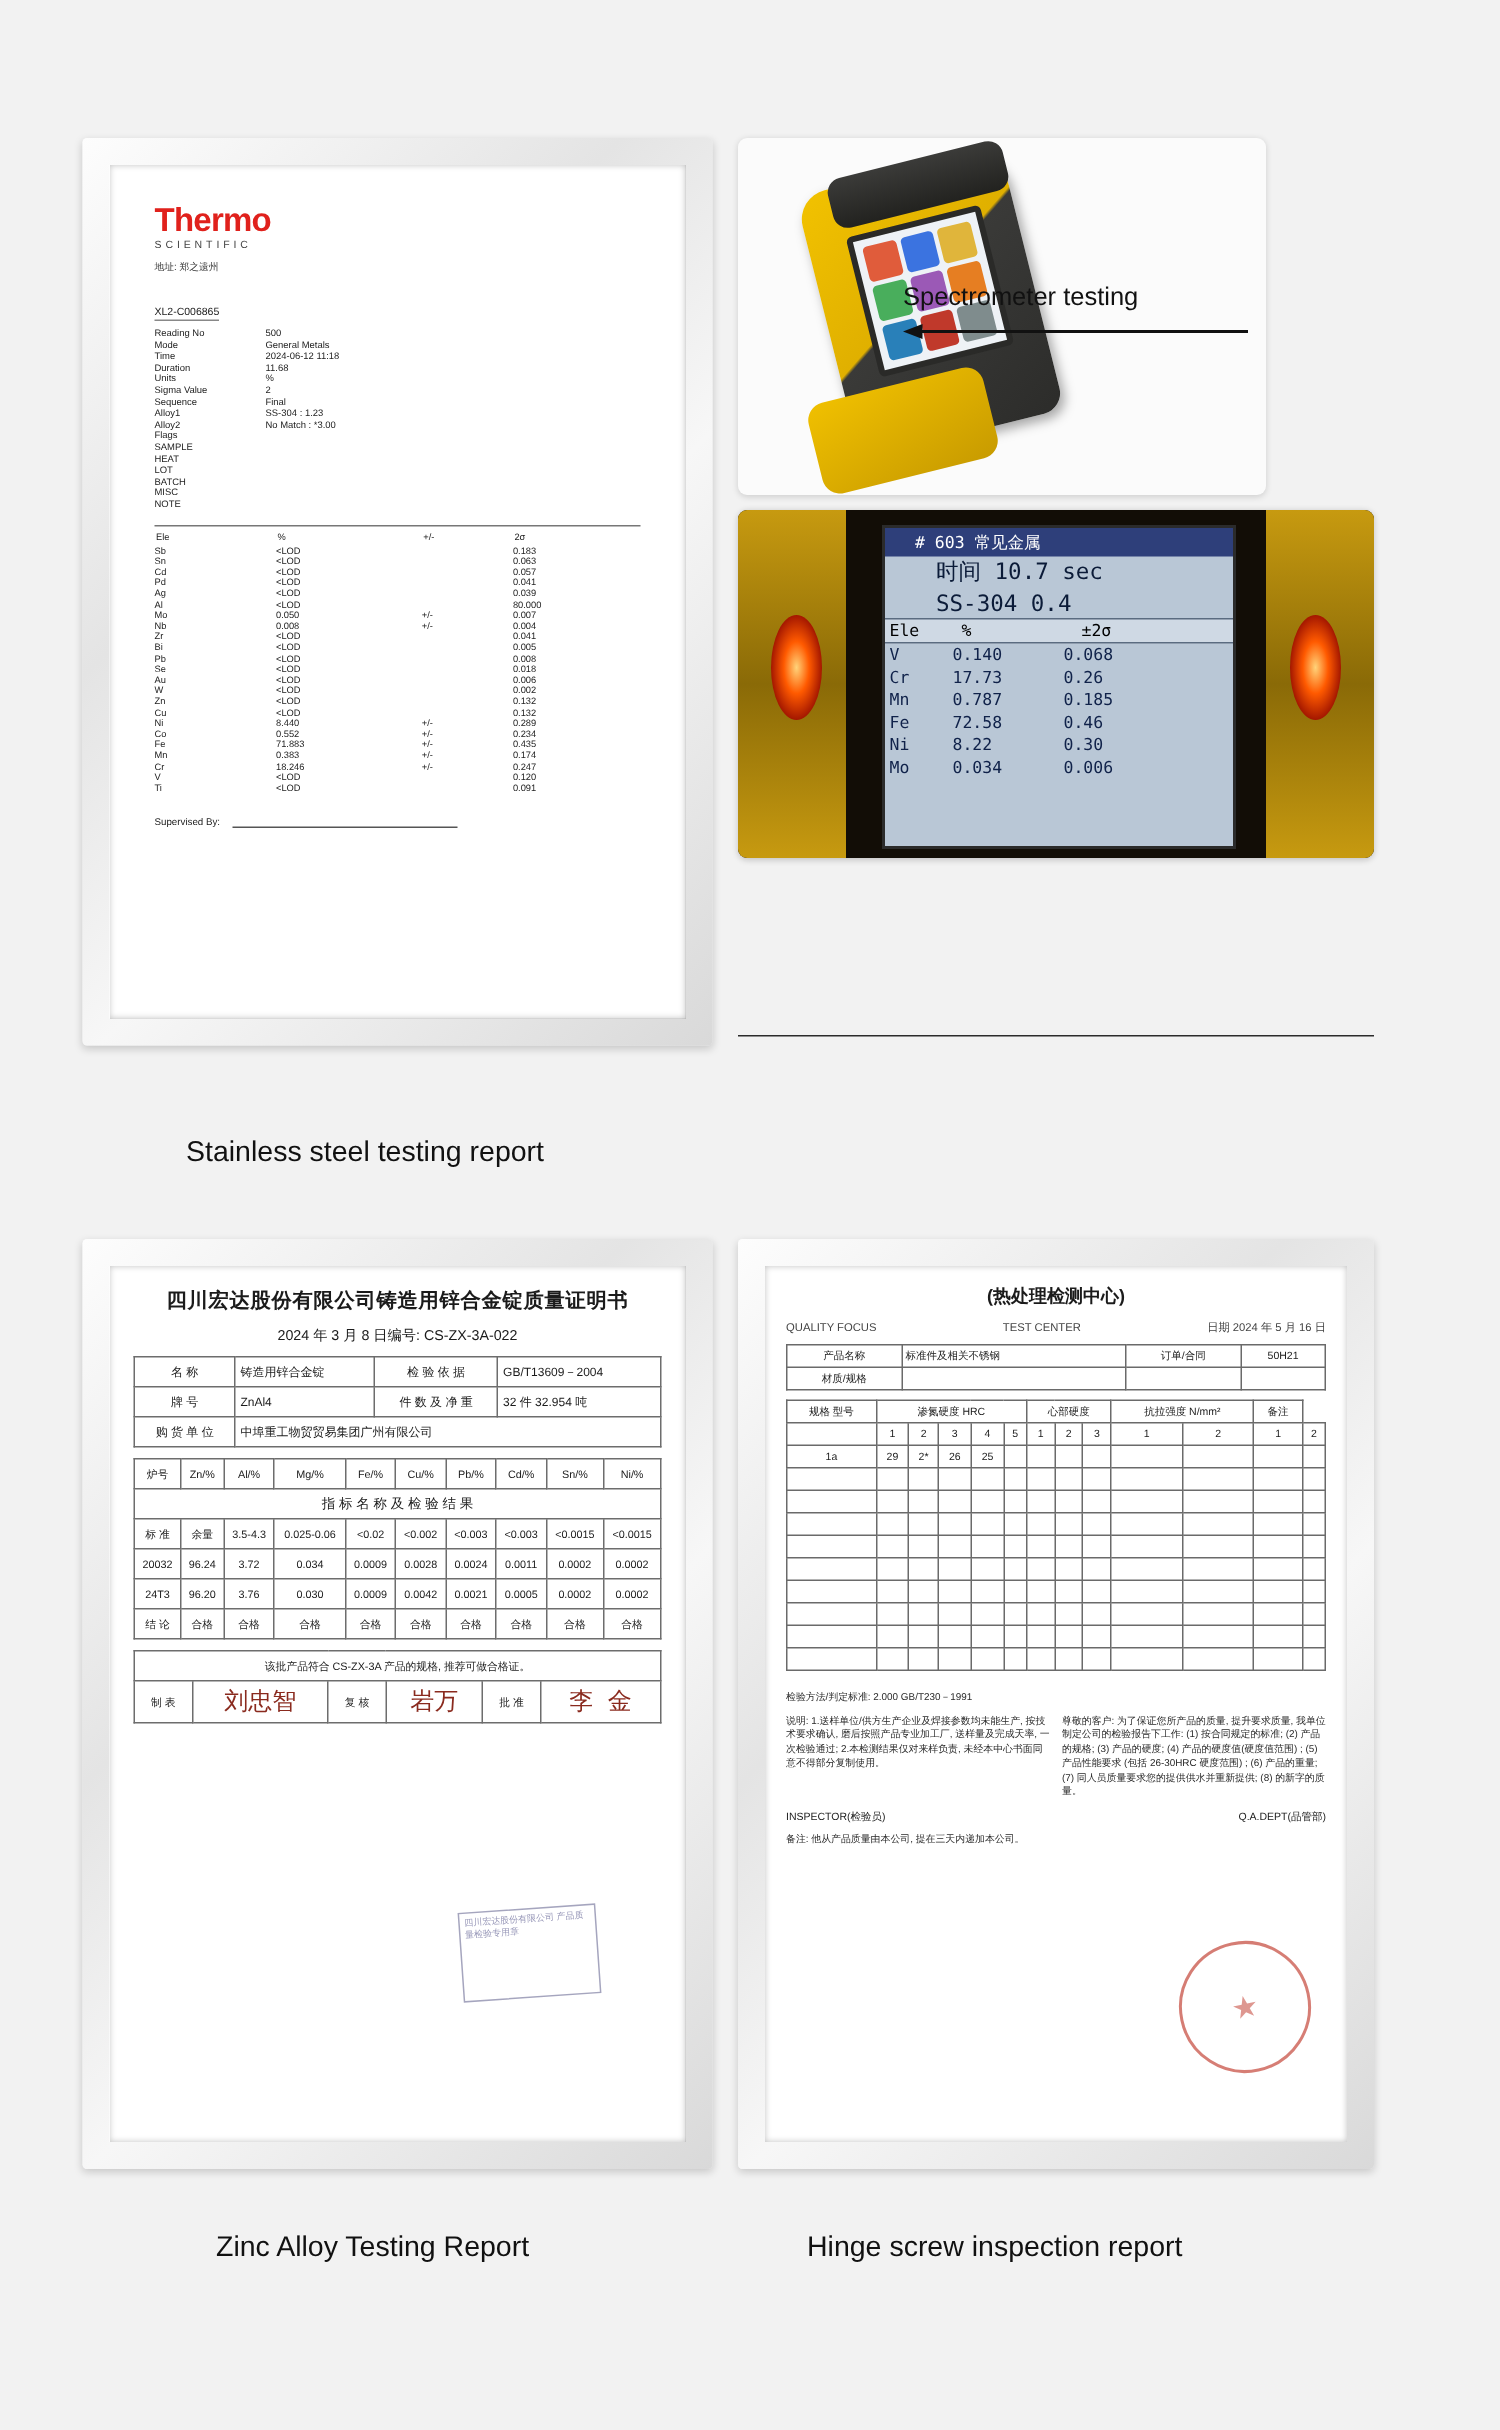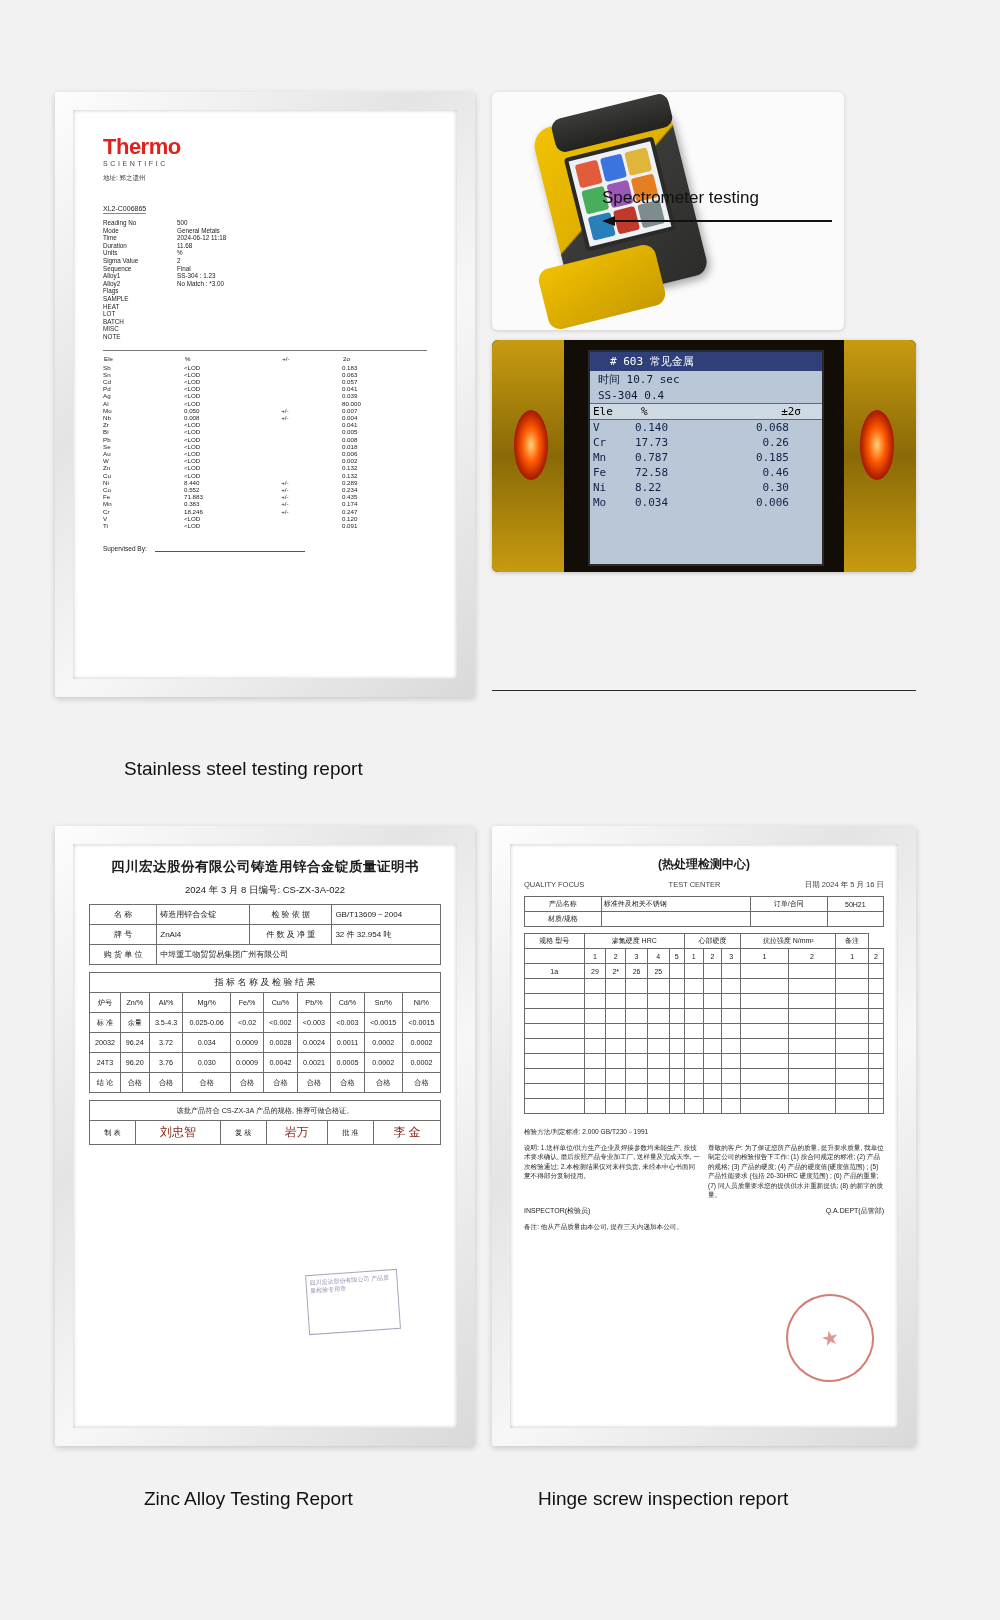--- a/index.html
+++ b/index.html
@@ -76,46 +76,46 @@
   
   #photo-bottom{left:492px;top:340px;width:424px;height:232px;border-radius:6px;overflow:hidden;position:absolute;
     background:#120d06;box-shadow:0 1px 4px rgba(0,0,0,.2);}
   .dev-side{position:absolute;top:0;bottom:0;width:72px;background:linear-gradient(180deg,#c79a10,#8a6a07 50%,#c79a10);}
   .dev-left{left:0;} .dev-right{right:0;}
   .glow{position:absolute;width:34px;height:70px;border-radius:50%;background:radial-gradient(ellipse at center,#ffd37a 0%,#ff5a00 35%,#a51800 70%,rgba(60,0,0,0) 100%);}
   .glow.l{left:22px;top:70px;}
   .glow.r{right:22px;top:70px;}
   .dev-screen{position:absolute;left:96px;top:10px;width:232px;height:212px;background:#b9c7d6;border:2px solid #2b2b2b;}
   .scr-title{background:#2e3f7a;color:#fff;font-size:11px;padding:2px 20px;font-family:"DejaVu Sans Mono",monospace;}
-  .scr-row{font-size:11px;color:#0b1b38;font-family:"DejaVu Sans Mono",monospace;padding:1px 8px;}
+  .scr-row{font-size:15px;color:#0b1b38;font-family:"DejaVu Sans Mono",monospace;padding:1px 18px;margin-left:16px;}
   .scr-tabhead{display:flex;font-size:11px;font-family:"DejaVu Sans Mono",monospace;background:#cfd9e4;border-top:1px solid #5a6b80;border-bottom:1px solid #5a6b80;}
   .scr-tabhead div{padding:1px 3px;}
   .scr-line{display:flex;font-size:11px;font-family:"DejaVu Sans Mono",monospace;color:#10224a;padding:1px 3px;}
-  .sc1{width:42px;} .sc2{width:74px;} .sc3{width:80px;text-align:right;}
+  .sc1{width:42px;} .sc2{width:74px;} .sc3{width:80px;}
 
   .divider{position:absolute;left:492px;top:690px;width:424px;height:1px;background:#2b2b2b;}
 
   .caption{position:absolute;font-size:19px;color:#111;}
   #cap1{left:124px;top:758px;}
   #cap2{left:144px;top:1488px;}
   #cap3{left:538px;top:1488px;}
 
   
   #zinc-frame{left:55px;top:826px;width:420px;height:620px;}
   .zz{padding:14px 16px;box-sizing:border-box;height:100%;font-family:"Liberation Sans",sans-serif;color:#1b1b1b;}
   .zz-title{text-align:center;font-size:13.5px;font-weight:bold;letter-spacing:.5px;}
   .zz-line2{display:flex;justify-content:center;font-size:9.5px;margin-top:8px;padding:0 4px;}
   .zz-tbl{width:100%;border-collapse:collapse;margin-top:7px;font-size:8px;}
   .zz-tbl td{border:1px solid #6d6d6d;padding:3px 3px;height:13px;}
   .zz-c{text-align:center;}
   .zz-head{text-align:center;font-size:9px;padding:3px 0;}
   .zz-small{font-size:7.2px;}
   .stamp{position:absolute;right:58px;bottom:96px;width:92px;height:60px;border:1px solid #5d5d8a;opacity:.55;
     transform:rotate(-4deg);font-size:6px;color:#3c3c7a;padding:3px;box-sizing:border-box;line-height:8px;}
-  .sig{font-family:Liberation Serif, serif;color:#8a2a1e;font-size:12px;}
+  .sig{font-family:Liberation Mono, monospace;color:#8a2a1e;font-size:16px;}
 
   
   #hinge-frame{left:492px;top:826px;width:424px;height:620px;}
   .hh{padding:12px 14px;box-sizing:border-box;height:100%;color:#1b1b1b;}
   .hh-title{text-align:center;font-size:12px;font-weight:bold;}
   .hh-row1{display:flex;justify-content:space-between;font-size:7.5px;color:#444;margin-top:7px;}
   .hh-tbl{width:100%;border-collapse:collapse;font-size:7px;margin-top:6px;}
   .hh-tbl td{border:1px solid #6a6a6a;height:12px;padding:1px 2px;}
   .hh-c{text-align:center;}
   .hh-note{font-size:6.6px;line-height:9.5px;color:#2a2a2a;margin-top:6px;display:flex;gap:8px;}
@@ -469,34 +469,34 @@
               <tr>
                 <td class="zz-c" colspan="1">购 货 单 位</td>
                 <td class="" colspan="3">中埠重工物贸贸易集团广州有限公司</td>
               </tr>
             </tbody>
         </table>
 
         <table class="zz-tbl">
           <tbody>
             <tr>
-                <td class="zz-head" colspan="10">指 标 名 称 及 检 验 结 果</td>
-              </tr>
-
-          <tr>
                 <td class="zz-c zz-small">炉号</td>
                 <td class="zz-c zz-small">Zn/%</td>
                 <td class="zz-c zz-small">Al/%</td>
                 <td class="zz-c zz-small">Mg/%</td>
                 <td class="zz-c zz-small">Fe/%</td>
                 <td class="zz-c zz-small">Cu/%</td>
                 <td class="zz-c zz-small">Pb/%</td>
                 <td class="zz-c zz-small">Cd/%</td>
                 <td class="zz-c zz-small">Sn/%</td>
                 <td class="zz-c zz-small">Ni/%</td>
+              </tr>
+
+          <tr>
+                <td class="zz-head" colspan="10">指 标 名 称 及 检 验 结 果</td>
               </tr>
               <tr>
                 <td class="zz-c zz-small">标 准</td>
                 <td class="zz-c zz-small">余量</td>
                 <td class="zz-c zz-small">3.5-4.3</td>
                 <td class="zz-c zz-small">0.025-0.06</td>
                 <td class="zz-c zz-small">&lt;0.02</td>
                 <td class="zz-c zz-small">&lt;0.002</td>
                 <td class="zz-c zz-small">&lt;0.003</td>
                 <td class="zz-c zz-small">&lt;0.003</td>

